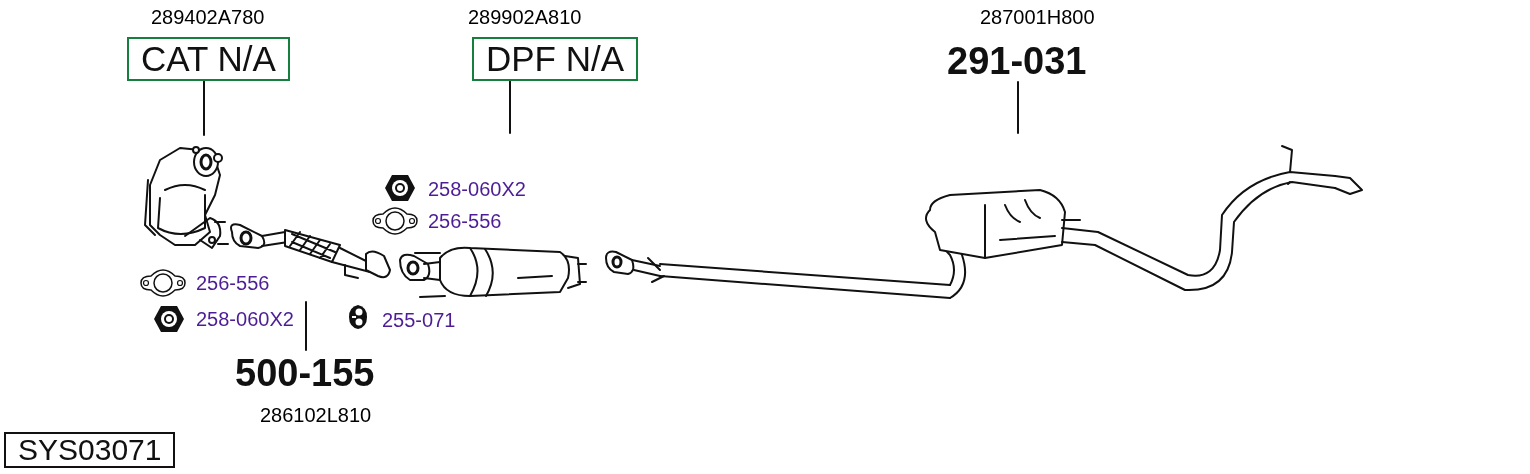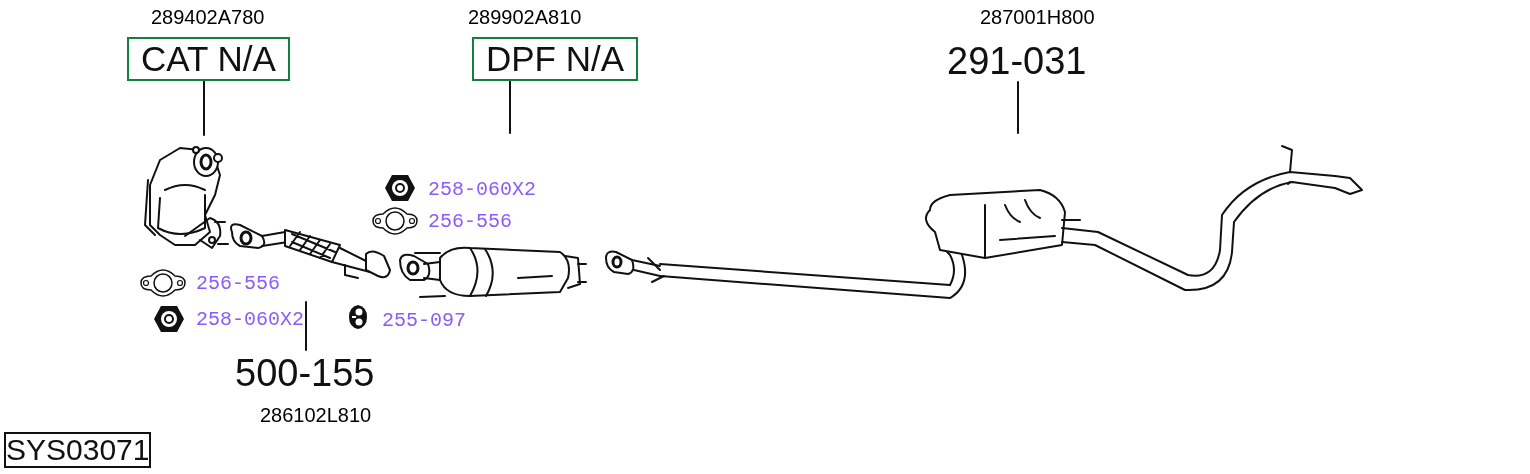--- a/index.html
+++ b/index.html
@@ -1,23 +1,23 @@
 <!DOCTYPE html>
 <html><head>
 <meta charset="utf-8">
 <style>
   html, body { margin:0; padding:0; background:#ffffff; }
   body { width:1530px; height:474px; position:relative; overflow:hidden;
          font-family:"Liberation Sans", "DejaVu Sans", sans-serif; color:#111; }
   .abs { position:absolute; white-space:nowrap; }
   .oem { font-size:20px; color:#000000; }
-  .big { font-size:38px; color:#111; line-height:1; }
+  .big { font-size:38px; color:#111; line-height:1;font-weight:bold; }
   .boxed { border:2px solid #15803d; padding:0 12px; line-height:40px; font-size:35px; }
-  .small-part { font-size:20px; color:#8b5cf6;font-family:Liberation Mono, monospace; }
-  .sys { font-size:30px; border:2px solid #111; padding:0 0; line-height:32px; }
+  .small-part { font-size:20px; color:#4c1d95; }
+  .sys { font-size:30px; border:2px solid #111; padding:0 12px; line-height:32px; }
   svg.drawing { position:absolute; left:0; top:0; }
   .icon { position:absolute; }
 </style>
 </head>
 <body>
 
 <svg class="drawing" width="1530" height="474" viewBox="0 0 1530 474" fill="none" stroke="#111" stroke-width="2" stroke-linejoin="round" stroke-linecap="round">
 
   <line x1="204" y1="80" x2="204" y2="135"></line>
   <line x1="510" y1="80" x2="510" y2="133"></line>
@@ -119,15 +119,15 @@
   <circle cx="43" cy="15" r="2.5" fill="none" stroke="#111" stroke-width="1.2"></circle>
 </svg>
 <div class="abs small-part" style="left:428px;top:210px;">256-556</div>
 
 <svg class="icon" style="left:347px;top:303px;" width="22" height="28" viewBox="0 0 22 28">
   <path d="M11 2 Q20 4 20 14 Q20 24 11 26 Q2 24 2 14 Q2 4 11 2 Z" fill="#111"></path>
   <circle cx="12" cy="9" r="3.5" fill="#fff"></circle>
   <circle cx="12" cy="19" r="3.5" fill="#fff"></circle>
   <path d="M5 14 L9 14" stroke="#fff" stroke-width="2"></path>
 </svg>
-<div class="abs small-part" style="left:382px;top:309px;">255-097</div>
+<div class="abs small-part" style="left:382px;top:309px;">255-071</div>
 
 <div class="abs sys" style="left:4px;top:432px;">SYS03071</div>
 
 </body></html>

